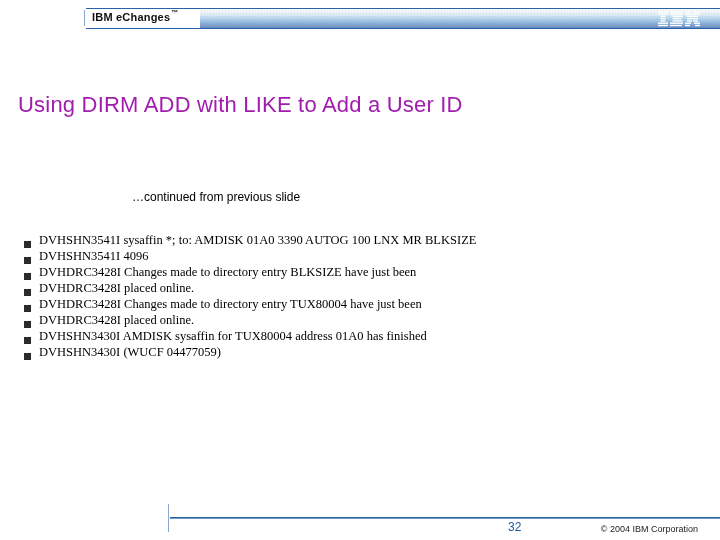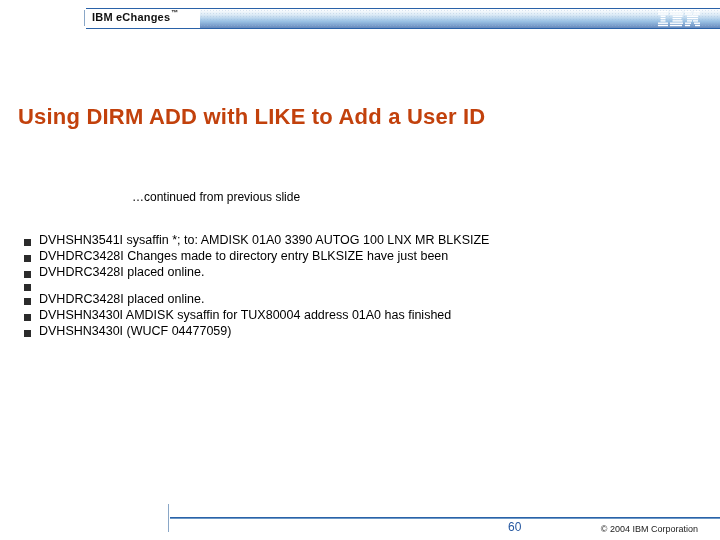--- a/index.html
+++ b/index.html
@@ -86,25 +86,25 @@
     top: 3px;
     right: 20px;
     width: 42px;
     height: 16px;
   }
   .ibm-logo svg { display:block; }
 
   
   .title {
     position: absolute;
-    top: 104px;
+    top: 92px;
     left: 18px;
     font-size: 22px;
-    color: #c2410c;
-    font-weight: 700;
+    color: #a21caf;
+    font-weight: 400;
     letter-spacing: 0.2px;
   }
 
   
   .cont {
     position: absolute;
     top: 190px;
     left: 132px;
     font-size: 12px;
     color: #000000;
@@ -112,23 +112,24 @@
 
   
   .list {
     position: absolute;
     top: 232px;
     left: 24px;
     right: 24px;
   }
   .row {
     display: flex;
-    align-items: center;
+    align-items: flex-end;
     line-height: 16px;
     font-size: 12.5px;
+    font-family: Liberation Serif, serif;
   }
   .sq {
     width: 7px;
     height: 7px;
     background: #2b2b2b;
     margin-top: 4px;
     margin-right: 8px;
     flex: 0 0 auto;
   }
   .row span {
@@ -231,40 +232,45 @@
 
 <div class="cont">…continued from previous slide</div>
 
 <div class="list">
   <div class="row">
       <div class="sq"></div>
       <span>DVHSHN3541I sysaffin *; to: AMDISK 01A0 3390 AUTOG 100 LNX MR BLKSIZE</span>
     </div>
   <div class="row">
       <div class="sq"></div>
+      <span>DVHSHN3541I 4096</span>
+    </div>
+  <div class="row">
+      <div class="sq"></div>
       <span>DVHDRC3428I Changes made to directory entry BLKSIZE have just been</span>
     </div>
   <div class="row">
       <div class="sq"></div>
       <span>DVHDRC3428I placed online.</span>
     </div>
   <div class="row">
       <div class="sq"></div>
+      <span>DVHDRC3428I Changes made to directory entry TUX80004 have just been</span>
     </div>
   <div class="row">
       <div class="sq"></div>
       <span>DVHDRC3428I placed online.</span>
     </div>
   <div class="row">
       <div class="sq"></div>
       <span>DVHSHN3430I AMDISK sysaffin for TUX80004 address 01A0 has finished</span>
     </div>
   <div class="row">
       <div class="sq"></div>
       <span>DVHSHN3430I (WUCF 04477059)</span>
     </div>
 </div>
 
 <div class="footer-tick"></div>
 <div class="footer-line"></div>
 <div class="footer-line2"></div>
-<div class="pagenum">60</div>
+<div class="pagenum">32</div>
 <div class="copyright">© 2004 IBM Corporation</div>
 
 </body></html>

